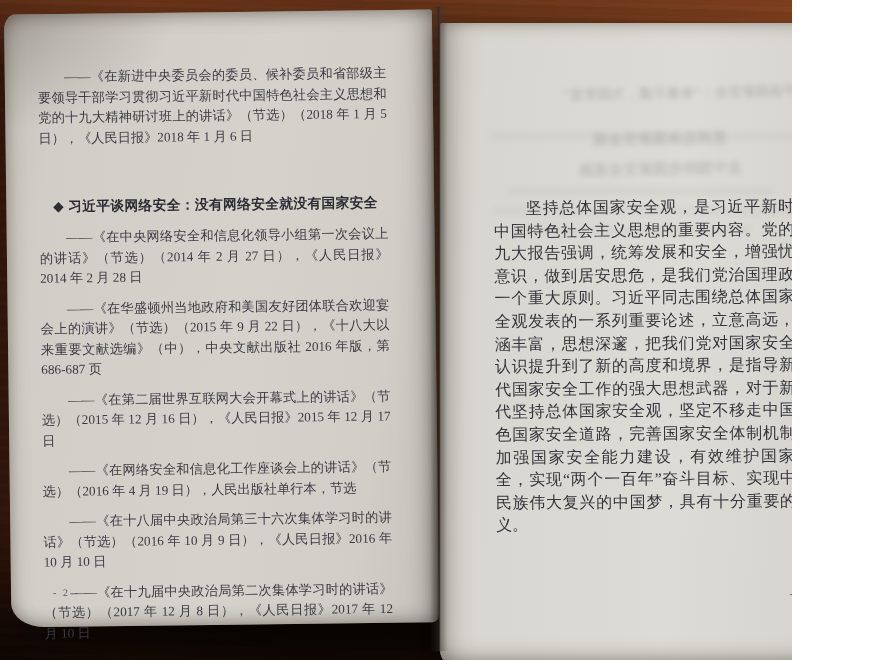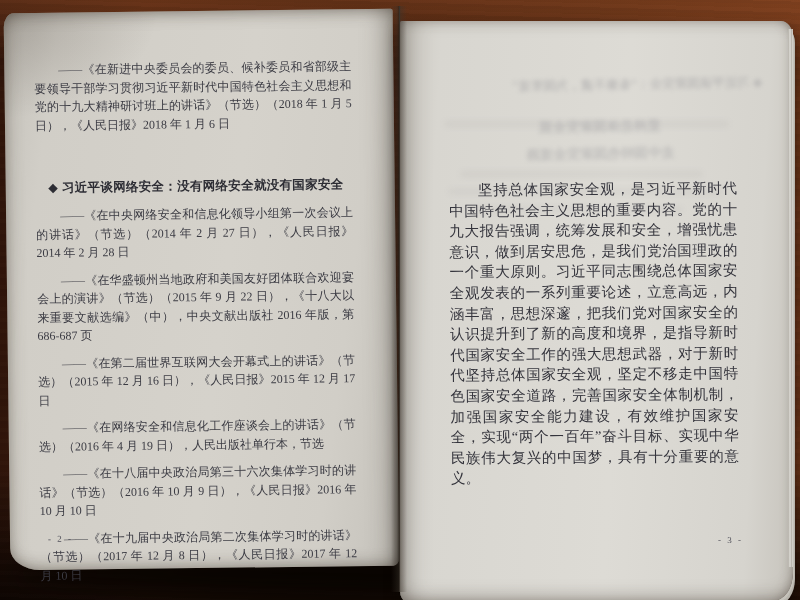--- a/index.html
+++ b/index.html
@@ -1,20 +1,20 @@
 <!DOCTYPE html>
 <html><head>
 <meta charset="utf-8">
 <style>
   * { margin:0; padding:0; box-sizing:border-box; }
   html,body { width:800px; height:600px; overflow:hidden; }
   body { font-family:"Liberation Serif","DejaVu Serif",serif; }
 
   .scene{
-    position:relative; width:800px; height:600px; overflow:hidden;
+    position:relative; width:720px; height:600px; overflow:hidden;
     background:linear-gradient(90deg,#30150a 0%,#471f0d 18%,#3f1c0c 45%,#572a12 78%,#6d3518 100%);
   }
   .scene::before{ 
     content:""; position:absolute; inset:0; z-index:0; pointer-events:none;
     background:linear-gradient(180deg, rgba(160,85,42,.38) 0%, rgba(0,0,0,0) 10%,
                rgba(0,0,0,0) 78%, rgba(0,0,0,.62) 96%, rgba(0,0,0,.7) 100%);
   }
   .grain{
     position:absolute; inset:0; z-index:0; opacity:.35; pointer-events:none;
     background:repeating-linear-gradient(1.5deg, rgba(0,0,0,.14) 0 3px, rgba(255,255,255,.02) 3px 7px, rgba(0,0,0,.08) 7px 11px);

